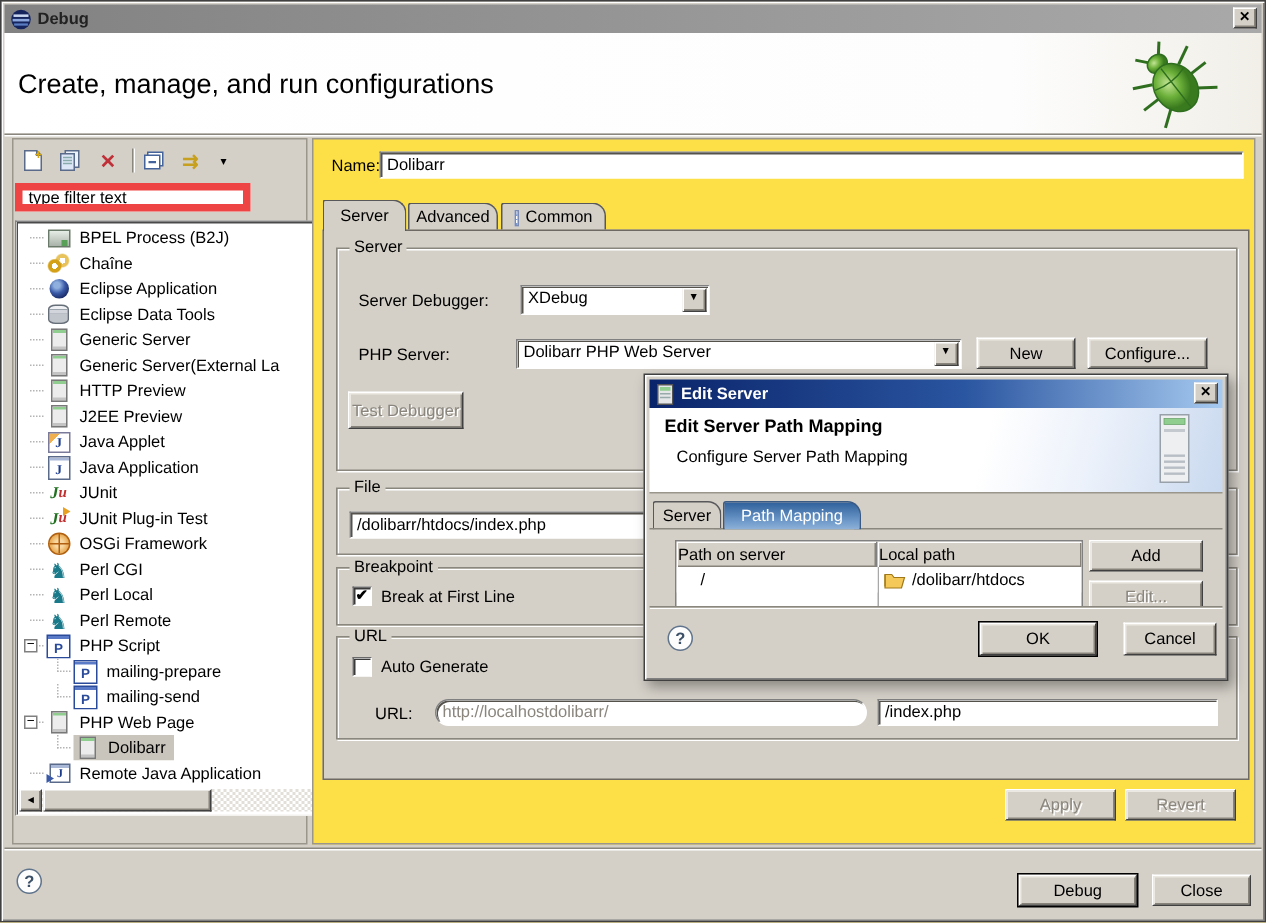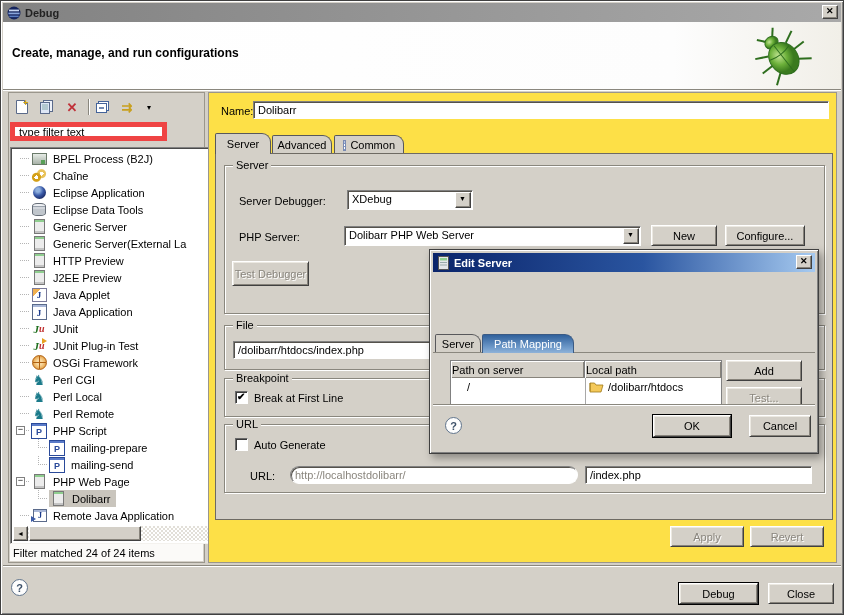--- a/index.html
+++ b/index.html
@@ -40,21 +40,21 @@
           border-top:1px solid #fff; border-left:1px solid #fff; border-right:1px solid #404040; border-bottom:1px solid #404040;
           box-shadow: inset -1px -1px 0 #87837b; }
   .xbtn::after { content:"✕"; position:absolute; left:3px; top:0px; font-size:9px; font-weight:bold; color:#000; }
 
   
   #titlebar { position:absolute; left:2px; top:2px; right:2px; height:19px;
               background:linear-gradient(90deg,#828282,#a9a9a9); display:flex; align-items:center; }
   #titlebar .ttext { font-weight:bold; color:#222; margin-left:4px; }
   #banner { position:absolute; left:2px; top:21px; right:2px; height:67px;
             background:linear-gradient(90deg,#ffffff 0%,#fdfdfd 80%,#f1efe8 100%); }
-  #banner .btitle { position:absolute; left:9px; top:24px; font-size:12px; font-weight:bold; }
+  #banner .btitle { position:absolute; left:9px; top:24px; font-size:18px; font-weight:normal; }
   #bugicon { position:absolute; right:28px; top:4px; }
   #hsep { left:2px; right:2px; top:88px; }
 
   
   #leftpanel { position:absolute; left:7px; top:91px; width:197px; height:471px; border:1px solid #9a968c; background:#d4d0c8; }
   .tbico { position:absolute; top:5px; width:18px; height:18px; display:flex; align-items:center; justify-content:center; }
   #filterinput { left:1px; top:29px; width:157px; height:19px; border:5px solid #ef4444; }
   #treebox { position:absolute; left:1px; top:54px; width:226px; height:397px; background:#fff;
              border-top:1px solid #828282; border-left:1px solid #828282; border-bottom:1px solid #f4f2ee; border-right:1px solid #f4f2ee;
              box-shadow: inset 1px 1px 0 #4a4a4a; text-align: right; }
@@ -332,23 +332,20 @@
         <span class="sbtn" style="left:0; bottom:0;">▼</span>
       </div>
 
       <div id="hscroll" class="stipple">
         <span class="sbtn" style="left:0; top:0;">◄</span>
         <span class="sthumb" style="left:16px; top:0; width:112px; height:15px;"></span>
         <span class="sbtn" style="right:0; top:0;">►</span>
       </div>
     </div>
 
-    <div id="status">
-        <span>Filter matched 24 of 24 items</span>
-      </div>
   </div>
 
   <div id="rightpanel">
     <span class="lbl" style="left:12px; top:12px;">Name:</span>
     <input class="field sunken" style="left: 44px; top: 8px; width: 576px; height: 18px;" value="Dolibarr">
 
     <div class="tab sel" style="left:6px; top:40px; width:56px; height:21px;">
       <span>Server</span>
     </div>
     <div class="tab" style="left:63px; top:42px; width:60px; height:19px;">
@@ -427,20 +424,33 @@
       <svg width="11" height="14" viewBox="0 0 11 14" style="margin-left:5px">
         <rect x="0.5" y="0.5" width="10" height="13" fill="#e4e6e8" stroke="#555"></rect>
         <rect x="2" y="2" width="7" height="2.5" fill="#8fce8f"></rect>
         <rect x="2" y="6" width="7" height="1" fill="#9aa"></rect>
         <rect x="2" y="8.5" width="7" height="1" fill="#9aa"></rect>
       </svg>
       <span class="ttext">Edit Server</span>
       <span class="xbtn" style="right:3px; top:2px;"></span>
     </div>
 
+    <div id="dlgbanner">
+      <span class="h1">Edit Server Path Mapping</span>
+      <span class="h2">Configure Server Path Mapping</span>
+      <svg width="28" height="50" viewBox="0 0 28 50" style="position:absolute; right:18px; top:3px;">
+        <rect x="4.5" y="1.5" width="19" height="45" fill="#edeff1" stroke="#98a0aa"></rect>
+        <rect x="7" y="4" width="14" height="4" fill="#8fce8f" stroke="#6aa06a" stroke-width="0.5"></rect>
+        <rect x="7" y="11" width="14" height="2" fill="#c4c9cf"></rect>
+        <rect x="7" y="28" width="14" height="1.6" fill="#b8bec6"></rect>
+        <rect x="7" y="32" width="14" height="1.6" fill="#b8bec6"></rect>
+        <rect x="7" y="36" width="14" height="1.6" fill="#b8bec6"></rect>
+        <rect x="7" y="40" width="14" height="1.6" fill="#b8bec6"></rect>
+      </svg>
+    </div>
 
     <div class="dtab" style="left:5px; top:84px; width:46px; height:19px;">
       <span>Server</span>
     </div>
     <div class="dtab sel" style="left:52px; top:84px; width:92px; height:19px;">
       <span>Path Mapping</span>
     </div>
     <div id="dlgpaneline"></div>
 
     <div id="ptable">
@@ -460,21 +470,21 @@
           <path d="M1 2 v8" stroke="#a07818" stroke-width="0.8"></path>
         </svg>
         <span>/dolibarr/htdocs</span>
       </div>
     </div>
 
     <div class="btn" style="left:296px; top:110px; width:76px; height:21px;">
         <span>Add</span>
       </div>
     <div class="btn disabled" style="left:296px; top:137px; width:76px; height:21px;">
-        <span>Test...</span>
+        <span>Edit...</span>
       </div>
 
     <div id="dlgbottom">
       <span class="help" style="left:12px; top:12px;"></span>
       <div class="btn default" style="left:220px; top:10px; width:78px; height:22px;">
           <span>OK</span>
         </div>
       <div class="btn" style="left:316px; top:10px; width:62px; height:22px;">
           <span>Cancel</span>
         </div>

